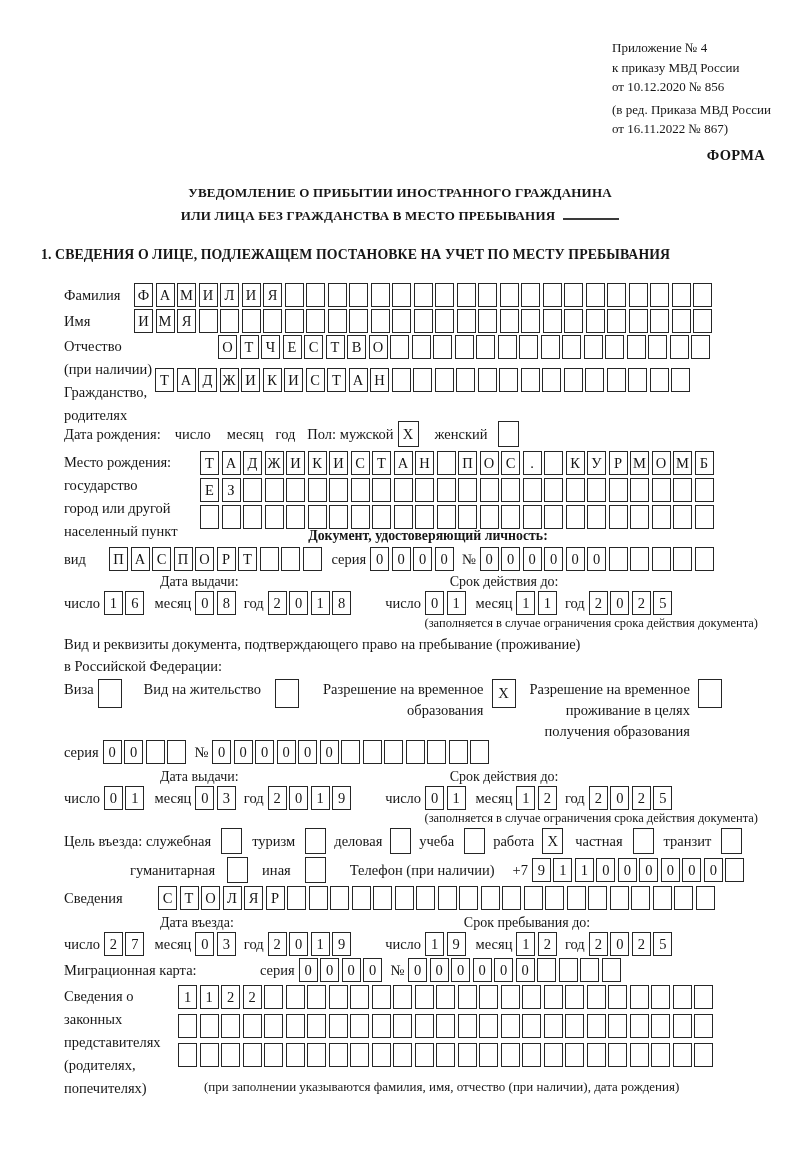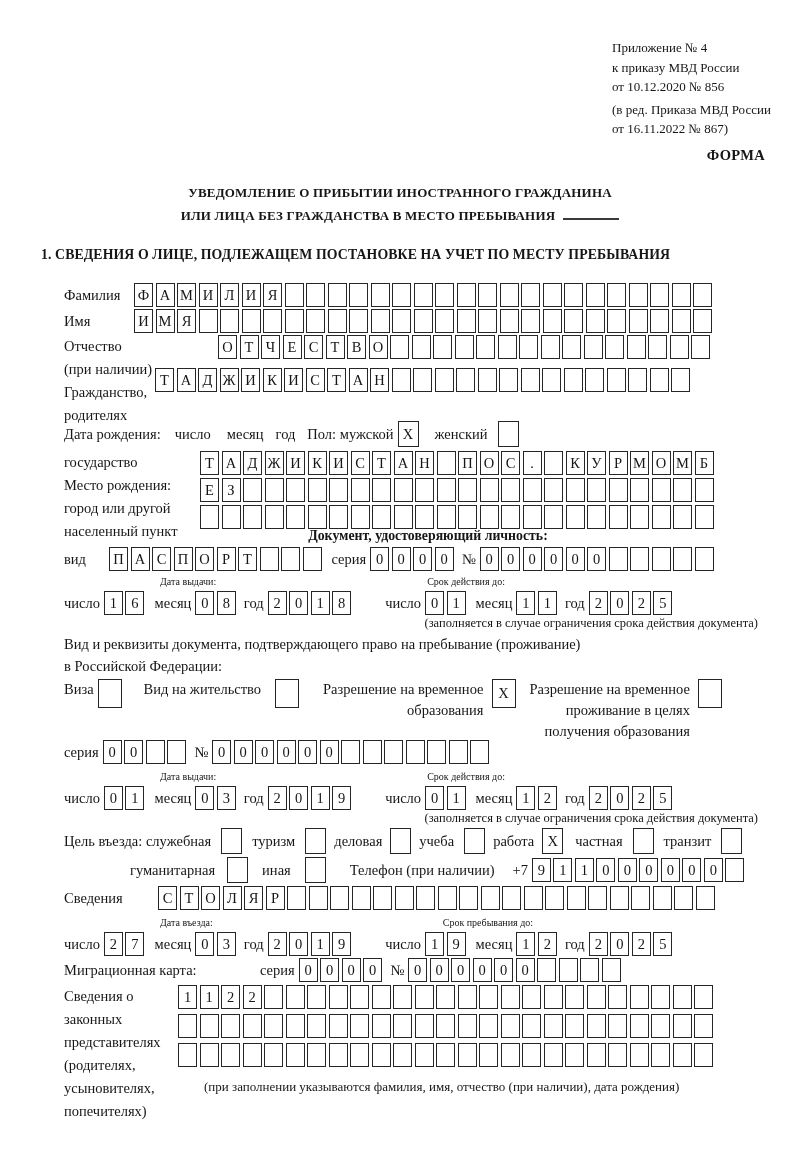--- a/index.html
+++ b/index.html
@@ -39,21 +39,21 @@
   .ml22{margin-left:22px} .ml24{margin-left:24px} .ml34{margin-left:34px} .ml96{margin-left:96px}
   .ml211{margin-left:211px} .ml230{margin-left:230px}
   .mb2{margin-bottom:2px} .mb3{margin-bottom:3px} .mb4{margin-bottom:4px}
   .mbneg6{margin-bottom:-6px} .mbneg16{margin-bottom:-16px} .mbneg2{margin-bottom:-2px}
 
   .cluster { position:relative; }
   .cluster .lbl-col div { line-height:23px; white-space:nowrap; }
   .abs { position:absolute; }
 
   .doc-heading { text-align:center; font-weight:bold; font-size:13.8px; line-height:18px; }
-  .sub { display:flex; font-size:10px; line-height:18px; }
+  .sub { display:flex; font-size:14px; line-height:18px; }
   .note { text-align:right; padding-right:34px; font-size:12.5px; line-height:16px; }
   .para { line-height:22px; }
   .visa-row { align-items:flex-start; line-height:21px; }
   .center2 { text-align:right; }
   .footer-note { font-size:13px; white-space:nowrap; }
 </style>
 </head>
 <body>
 
 <div class="page">
@@ -223,22 +223,22 @@
           <span class="cbox">X</span>
         </span>
       <span class="lbl ml16">женский</span>
       <span class="slot ml6">
           <span class="cbox"></span>
         </span>
     </div>
 
     <div class="cluster mbneg16" style="height:92px;">
       <div class="lbl-col">
+        <div>Место рождения:</div>
         <div>государство</div>
-        <div>Место рождения:</div>
         <div>город или другой</div>
         <div>населенный пункт</div>
       </div>
       <span class="cells abs" style="left:136px; top:0;">
           <span class="cell">Т</span>
           <span class="cell">А</span>
           <span class="cell">Д</span>
           <span class="cell">Ж</span>
           <span class="cell">И</span>
           <span class="cell">К</span>
@@ -652,21 +652,20 @@
           <span class="cell"></span>
         </span>
     </div>
 
     <div class="cluster" style="height:140px;">
       <div class="lbl-col">
         <div>Сведения о</div>
         <div>законных</div>
         <div>представителях</div>
         <div>(родителях,</div>
-        <div>усыновителях,</div>
         <div>попечителях)</div>
       </div>
       <span class="cells abs" style="left:114px; top:0;">
           <span class="cell">1</span>
           <span class="cell">1</span>
           <span class="cell">2</span>
           <span class="cell">2</span>
           <span class="cell"></span>
           <span class="cell"></span>
           <span class="cell"></span>

